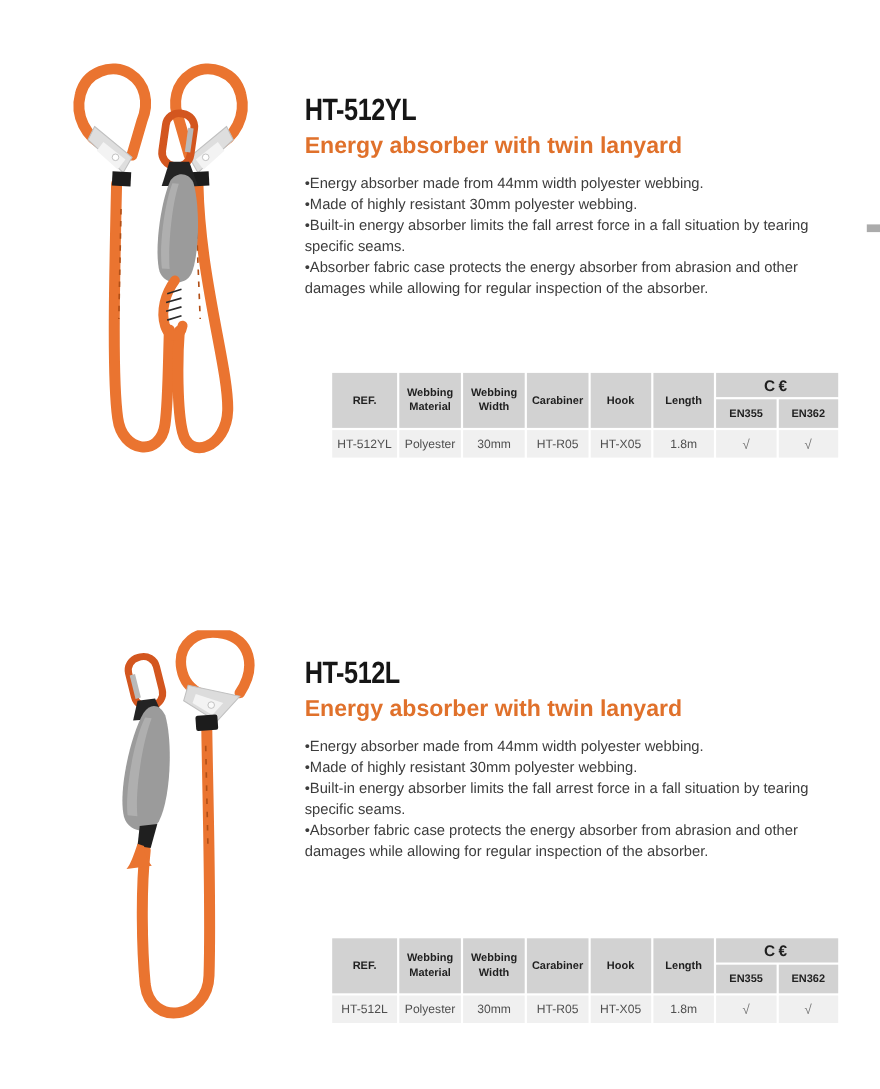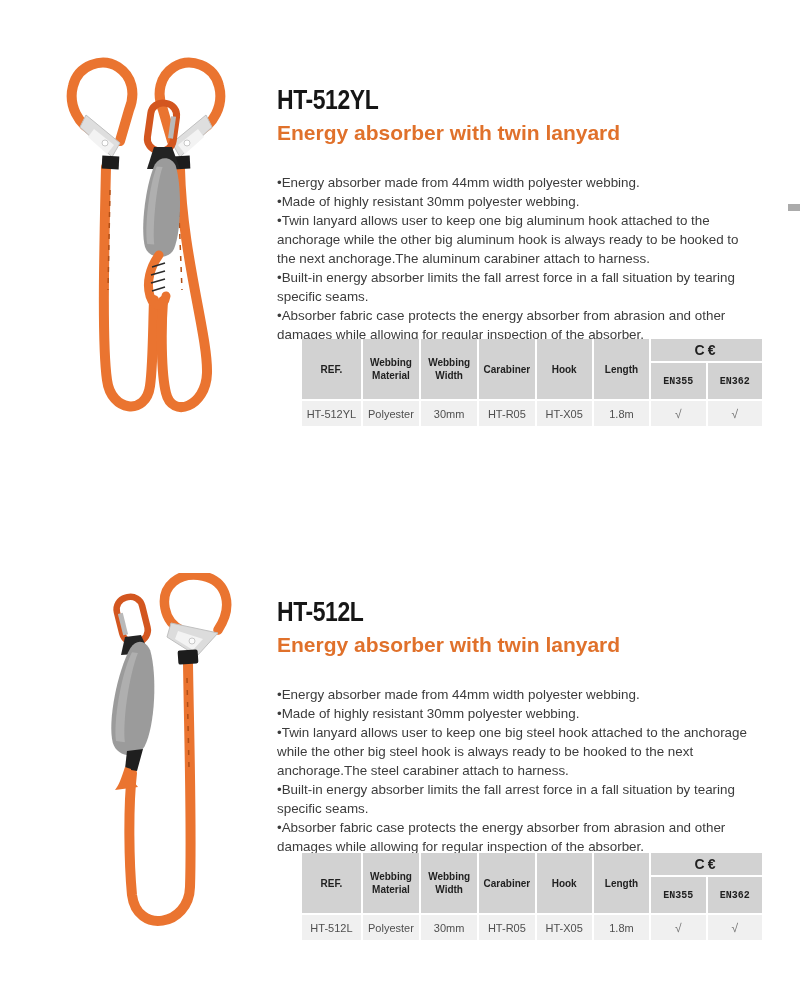--- a/index.html
+++ b/index.html
@@ -22,21 +22,21 @@
     transform: scaleX(0.82);
     transform-origin: 0 60%;
     white-space: nowrap;
   }
   .tagline {
     margin-top: 5px;
     font-size: 21px;
     font-weight: 700;
     color: #e0712b;
   }
-  .bullets { margin-top: 28px; }
+  .bullets { margin-top: 12px; }
   .bullets p {
     font-size: 13.4px;
     line-height: 19px;
     color: #3c3c3c;
   }
   .spec {
     position: absolute;
     width: 464px;
     border-collapse: separate;
     border-spacing: 2px;
@@ -48,21 +48,21 @@
     font-size: 10px;
     font-weight: 700;
     color: #1f1f1f;
     text-align: center;
     vertical-align: middle;
     line-height: 1.3;
     padding: 2px 1px;
   }
   .spec th.h-main { height: 44px; }
   .spec th.h-ce { height: 21px; font-weight: 600; }
-  .spec th.h-en { height: 36px; font-family: Liberation Mono, monospace; }
+  .spec th.h-en { height: 26px; }
   .spec td {
     background: #f0f0f0;
     font-size: 11px;
     color: #4f4f4f;
     text-align: center;
     vertical-align: middle;
     height: 25px;
   }
   .spec td.check { font-size: 12px; color: #737373; }
   .ce-mark { letter-spacing: 3px; font-size: 14px; }
@@ -130,21 +130,20 @@
   </div>
 
   <div class="text-col" style="left:277px; top:84px;">
     <div>
       <span class="model">HT-512YL</span>
     </div>
     <div class="tagline">Energy absorber with twin lanyard</div>
     <div class="bullets">
       <p>•Energy absorber made from 44mm width polyester webbing.</p>
       <p>•Made of highly resistant 30mm polyester webbing.</p>
-      <p>•Twin lanyard allows user to keep one big aluminum hook attached to the anchorage while the other big aluminum hook is always ready to be hooked to the next anchorage.The aluminum carabiner attach to harness.</p>
       <p>•Built-in energy absorber limits the fall arrest force in a fall situation by tearing specific seams.</p>
       <p>•Absorber fabric case protects the energy absorber from abrasion and other damages while allowing for regular inspection of the absorber.</p>
     </div>
   </div>
 
   <table class="spec" style="left:278px; top:337px;">
     <colgroup>
       <col style="width:13.2%">
         <col style="width:12.6%">
         <col style="width:12.6%">
@@ -217,21 +216,20 @@
   </div>
 
   <div class="text-col" style="left:277px; top:596px;">
     <div>
       <span class="model">HT-512L</span>
     </div>
     <div class="tagline">Energy absorber with twin lanyard</div>
     <div class="bullets">
       <p>•Energy absorber made from 44mm width polyester webbing.</p>
       <p>•Made of highly resistant 30mm polyester webbing.</p>
-      <p>•Twin lanyard allows user to keep one big steel hook attached to the anchorage while the other big steel hook is always ready to be hooked to the next anchorage.The steel carabiner attach to harness.</p>
       <p>•Built-in energy absorber limits the fall arrest force in a fall situation by tearing specific seams.</p>
       <p>•Absorber fabric case protects the energy absorber from abrasion and other damages while allowing for regular inspection of the absorber.</p>
     </div>
   </div>
 
   <table class="spec" style="left:278px; top:851px;">
     <colgroup>
       <col style="width:13.2%">
         <col style="width:12.6%">
         <col style="width:12.6%">

